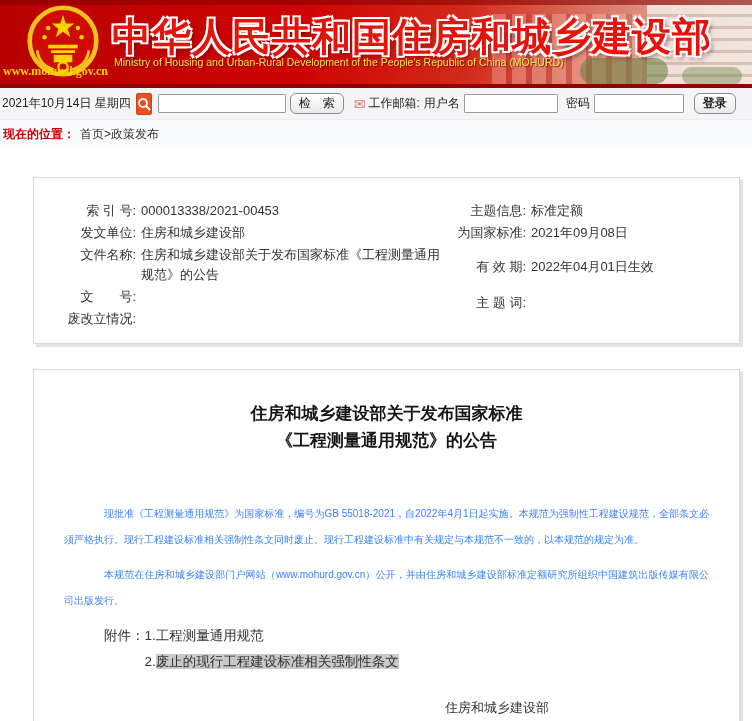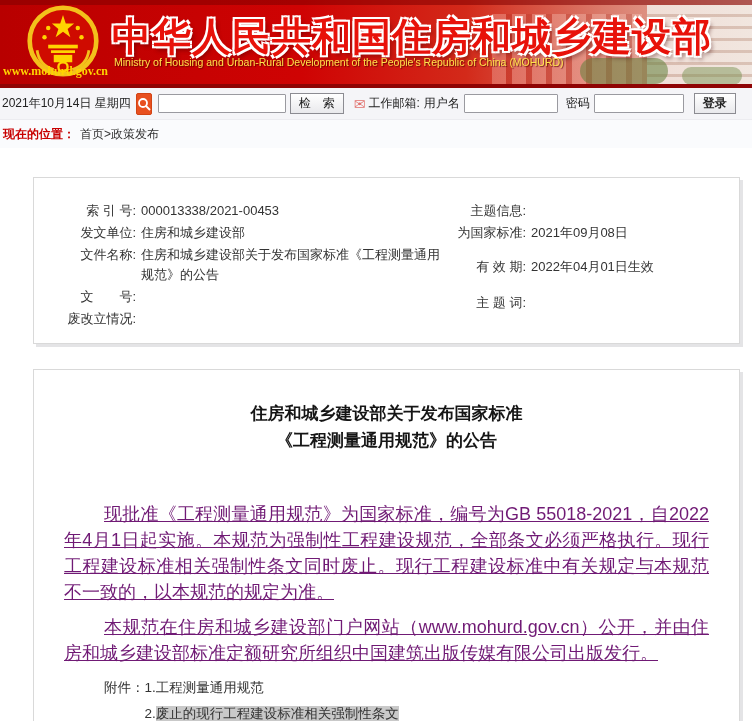--- a/index.html
+++ b/index.html
@@ -34,21 +34,21 @@
   .toolbar { display:flex; align-items:center; width:752px; height:32px;
     background:#f5f5f8; border-bottom:1px solid #ececf0; font-size:12px; color:#222;
     padding-left:2px; white-space:nowrap; overflow:hidden; }
   .tb-date { margin-right:5px; }
   .mag-btn { width:22px; height:22px; background:#e8501f; border:1px solid #d24314;
     border-radius:2px; display:flex; align-items:center; justify-content:center;
     margin-right:6px; cursor:pointer; }
   .tb-input { height:19px; border:1px solid #9a9aa0; background:#fff; border-radius:1px; }
   .in-search { width:128px; margin-right:4px; }
   .btn { height:21px; background:linear-gradient(#ffffff,#e9e9ec); border:1px solid #8c8c92;
-    border-radius:0; font-size:12px; color:#222; padding:0 8px; cursor:pointer; }
+    border-radius:6px; font-size:12px; color:#222; padding:0 8px; cursor:pointer; }
   .btn-search { margin-right:10px; }
   .mail-ico { color:#e2716d; font-size:14px; margin-right:3px; }
   .lbl { margin-right:4px; }
   .in-user { width:94px; margin-right:8px; }
   .in-pass { width:90px; margin-right:10px; }
   .btn-login { margin-right:26px; font-weight:bold; }
   .rss-ico { width:13px; height:13px; border-radius:3px; background:#f08c28; display:inline-block;
     margin-right:3px; position:relative; }
   .rss-ico::after { content:""; position:absolute; left:3px; bottom:3px; width:4px; height:4px;
     border-radius:50%; background:#fff; }
@@ -71,22 +71,22 @@
   .ilabel { width:102px; text-align:right; flex-shrink:0; white-space:pre; }
   .ivalue { padding-left:5px; width:312px; }
   .col-right .ilabel { width:78px; }
   .col-right .ivalue { width:220px; }
   .gap-t14 { margin-top:14px; }
   .gap-t16 { margin-top:16px; }
 
   .doc-card { margin-top:25px; height:380px; padding:30px 30px 0; }
   .doc-title { text-align:center; font-size:17px; font-weight:bold; color:#151515;
     line-height:27px; }
-  .doc-body { margin-top:47px; font-size:18px; color:#701a75; line-height:26px;
-    text-align:justify;text-decoration:underline; }
+  .doc-body { margin-top:47px; font-size:10px; color:#3b82f6; line-height:26px;
+    text-align:justify; }
   .doc-body p { text-indent:40px; margin-bottom:9px; }
   .attach { display:flex; font-size:13.5px; color:#333; line-height:26px;
     margin-top:9px; padding-left:40px; }
   .attach-items div { line-height:26px; }
   .hl { background:#c9c9c9; }
   .signature { width:170px; margin-left:348px; margin-top:24px; text-align:center;
     font-size:13px; color:#333; }
 </style>
 </head>
 <body>
@@ -161,20 +161,21 @@
         <span class="ilabel">文　　号:</span>
       </div>
       <div class="irow">
         <span class="ilabel">废改立情况:</span>
         <span class="ivalue"></span>
       </div>
     </div>
     <div class="col-right">
       <div class="irow">
         <span class="ilabel">主题信息:</span>
+        <span class="ivalue">标准定额</span>
       </div>
       <div class="irow">
         <span class="ilabel">为国家标准:</span>
         <span class="ivalue">2021年09月08日</span>
       </div>
       <div class="irow gap-t14">
         <span class="ilabel">有 效 期:</span>
         <span class="ivalue">2022年04月01日生效</span>
       </div>
       <div class="irow gap-t16">

